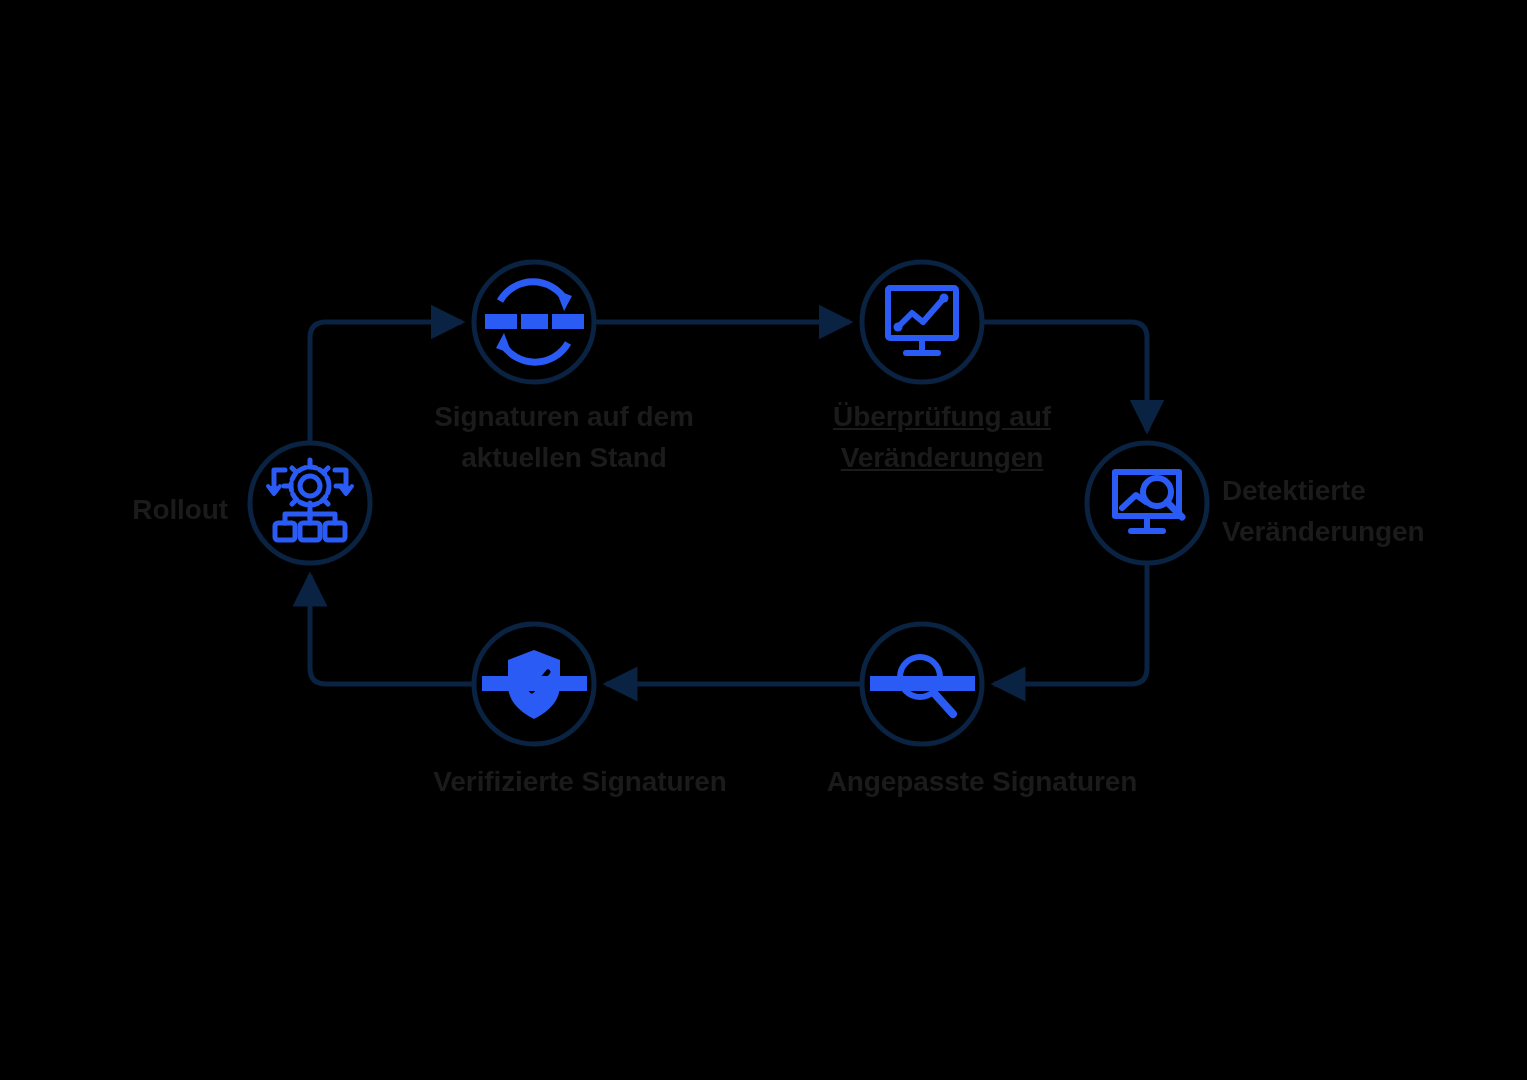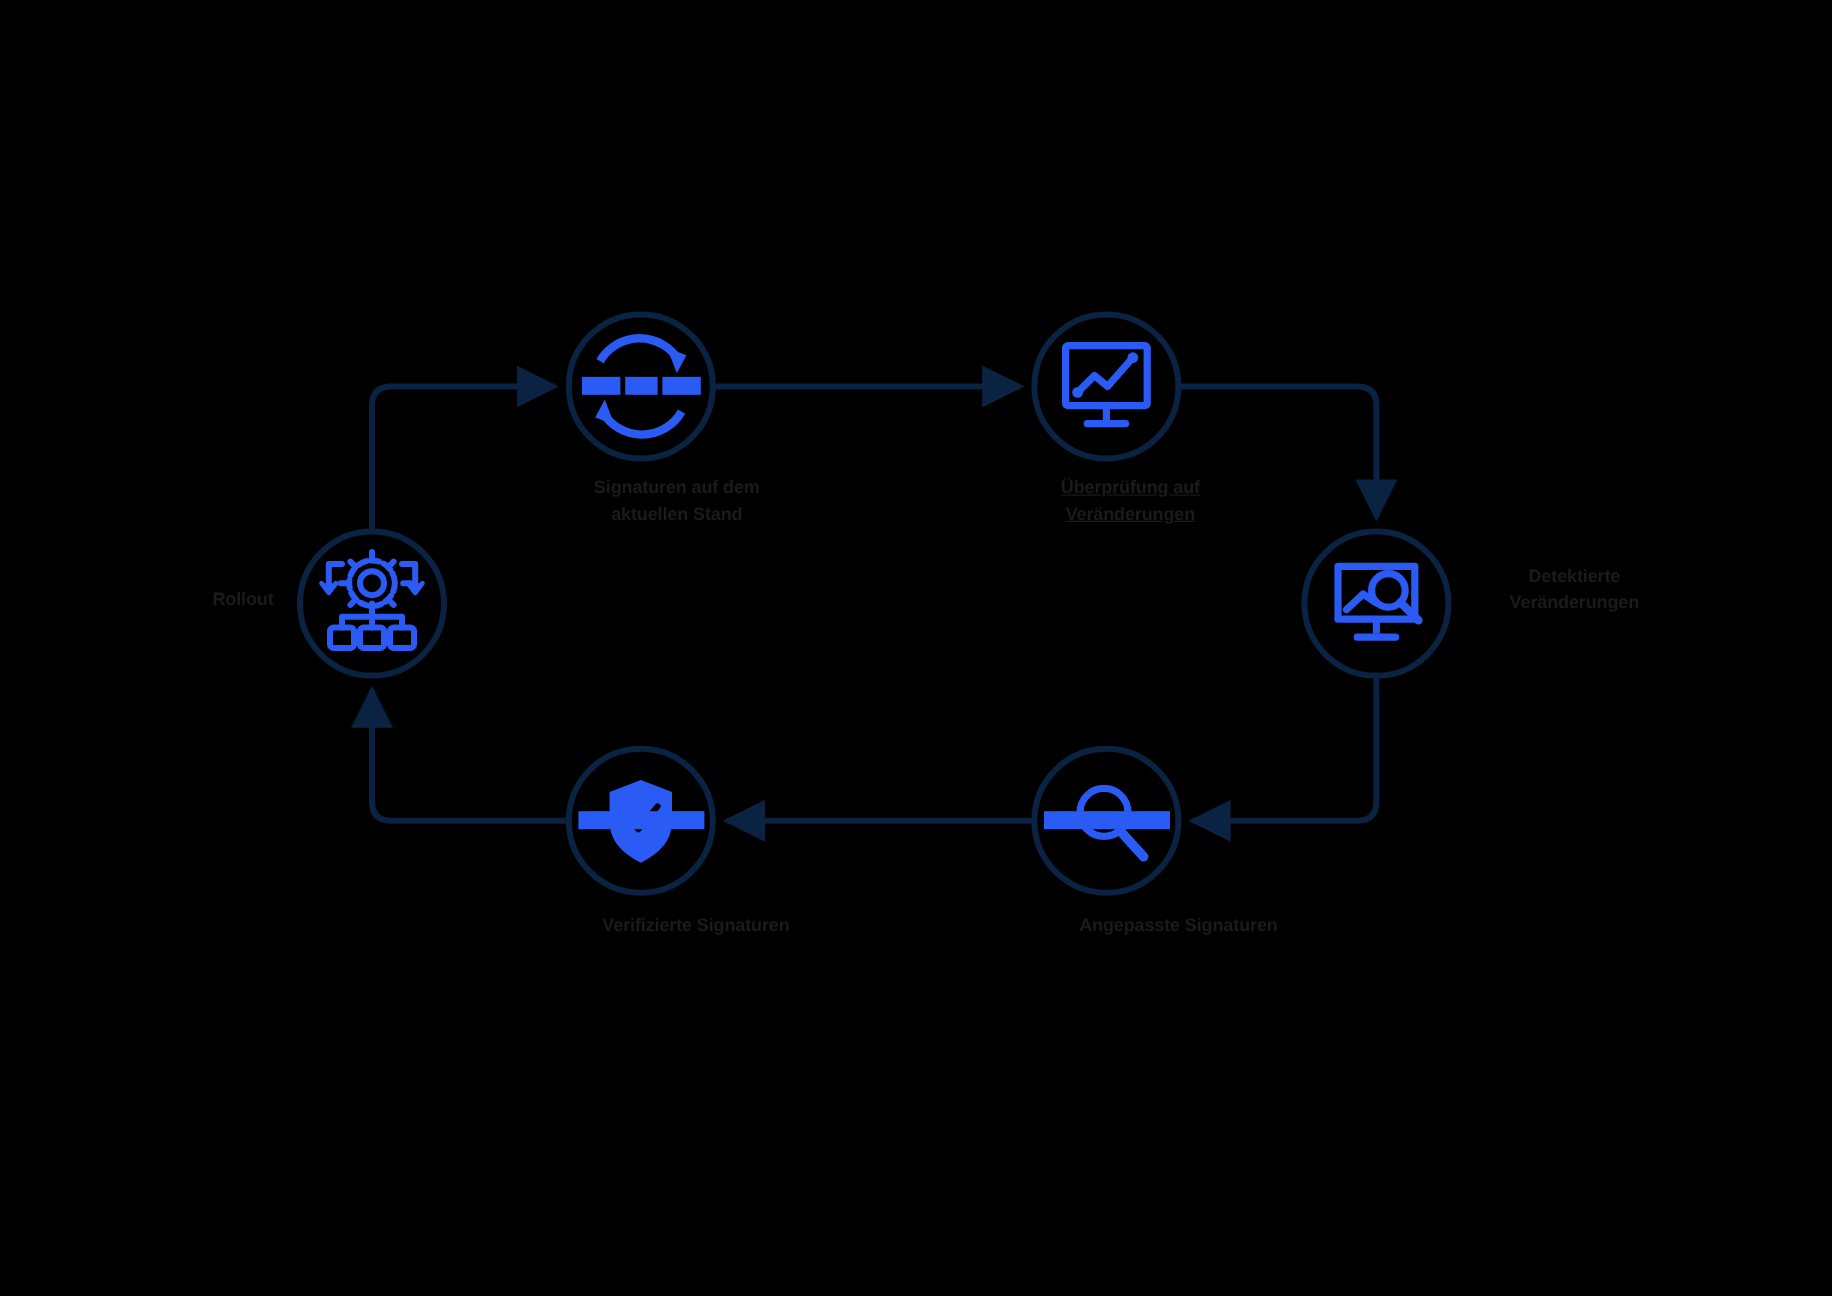--- a/index.html
+++ b/index.html
@@ -24,29 +24,29 @@
     top: 0;
     left: 0;
     width: 1527px;
     height: 1080px;
     display: block;
   }
   .node-label {
     position: absolute;
     color: #1b1b1b;
     font-family: "Liberation Sans", sans-serif;
-    font-size: 15px;
+    font-size: 28px;
     font-weight: bold;
     line-height: 1.48;
     letter-spacing: -0.1px;
     white-space: pre-line;
     pointer-events: none;
   }
   .lbl-center { text-align: center; transform: translateX(-50%); }
-  .lbl-left   { text-align: center; margin-left: 36px; }
+  .lbl-left   { text-align: left; }
   .lbl-right  { text-align: right; transform: translateX(-100%); }
 </style>
 </head>
 <body>
 
 <div id="diagram-root">
 
   <svg id="cycle-svg" viewBox="0 0 1527 1080">
     <defs>
       <marker id="arrow-nav" viewBox="0 0 10 10" refX="9" refY="5" markerWidth="7" markerHeight="7" orient="auto-start-reverse">

